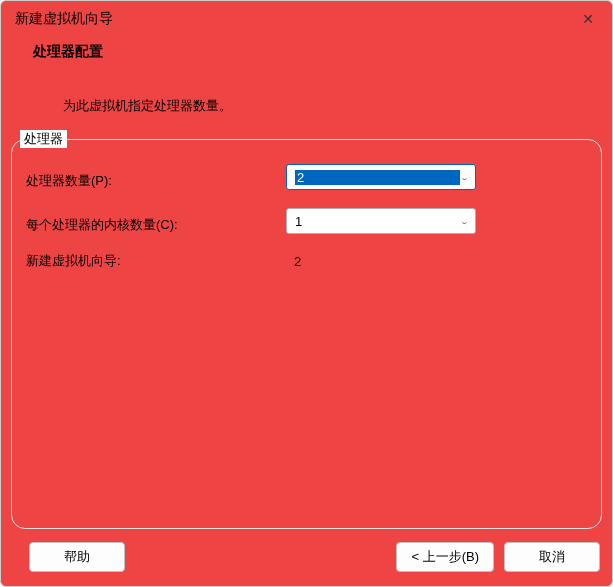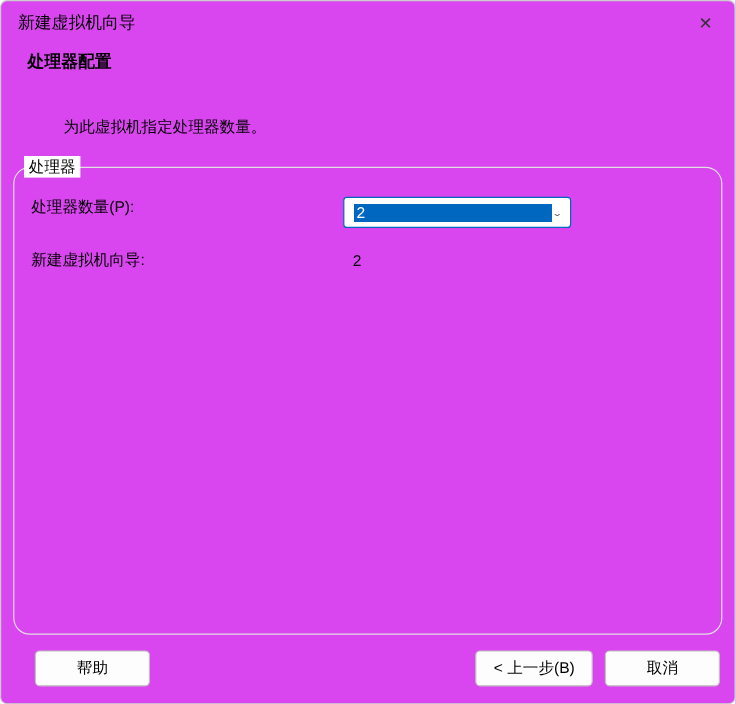--- a/index.html
+++ b/index.html
@@ -8,21 +8,21 @@
       font-size: 13px;
       color: #000;
       background: #fff;
       width: 613px;
       height: 587px;
       overflow: hidden;
     }
     .dialog {
       width: 613px;
       height: 587px;
-      background: #d946ef;
+      background: #ef4444;
       display: flex;
       flex-direction: column;
       border: 1px solid #ccc;
       border-radius: 6px;
     }
     .titlebar {
       display: flex;
       align-items: center;
       padding: 6px 10px 4px 14px;
       height: 34px;
@@ -35,21 +35,21 @@
       width: 28px;
       height: 24px;
       display: flex;
       align-items: center;
       justify-content: center;
       font-size: 14px;
       color: #333;
       cursor: default;
     }
     .header {
-      padding: 8px 20px 14px 22px;
+      padding: 8px 20px 14px 32px;
     }
     .header .heading {
       font-weight: bold;
       font-size: 14px;
       margin-bottom: 4px;
     }
     .header .subheading {
       font-size: 13px;
       padding-left: 30px;
       margin-top: 36px;
@@ -68,21 +68,21 @@
     .groupbox-legend {
       position: absolute;
       top: -10px;
       left: 8px;
       background: #fff;
       padding: 0 4px;
       font-size: 13px;
     }
     .form-row {
       display: flex;
-      align-items: flex-start;
+      align-items: flex-end;
       margin: 10px 0 18px 0;
     }
     .form-label {
       width: 260px;
       font-size: 13px;
     }
     .form-control {
       width: 190px;
     }
     .combo {
@@ -172,20 +172,29 @@
       <div class="form-row">
         <div class="form-label">处理器数量(P):</div>
         <div class="form-control">
           <div class="combo focused">
             <span class="val sel">2</span>
             <span class="chev">⌄</span>
           </div>
         </div>
       </div>
 
+      <div class="form-row">
+        <div class="form-label">每个处理器的内核数量(C):</div>
+        <div class="form-control">
+          <div class="combo">
+            <span class="val">1</span>
+            <span class="chev">⌄</span>
+          </div>
+        </div>
+      </div>
 
       <div class="static-row">
         <div class="form-label">新建虚拟机向导:</div>
         <div class="form-value">2</div>
       </div>
 
     </div>
   </div>
 
   <div class="footer">

